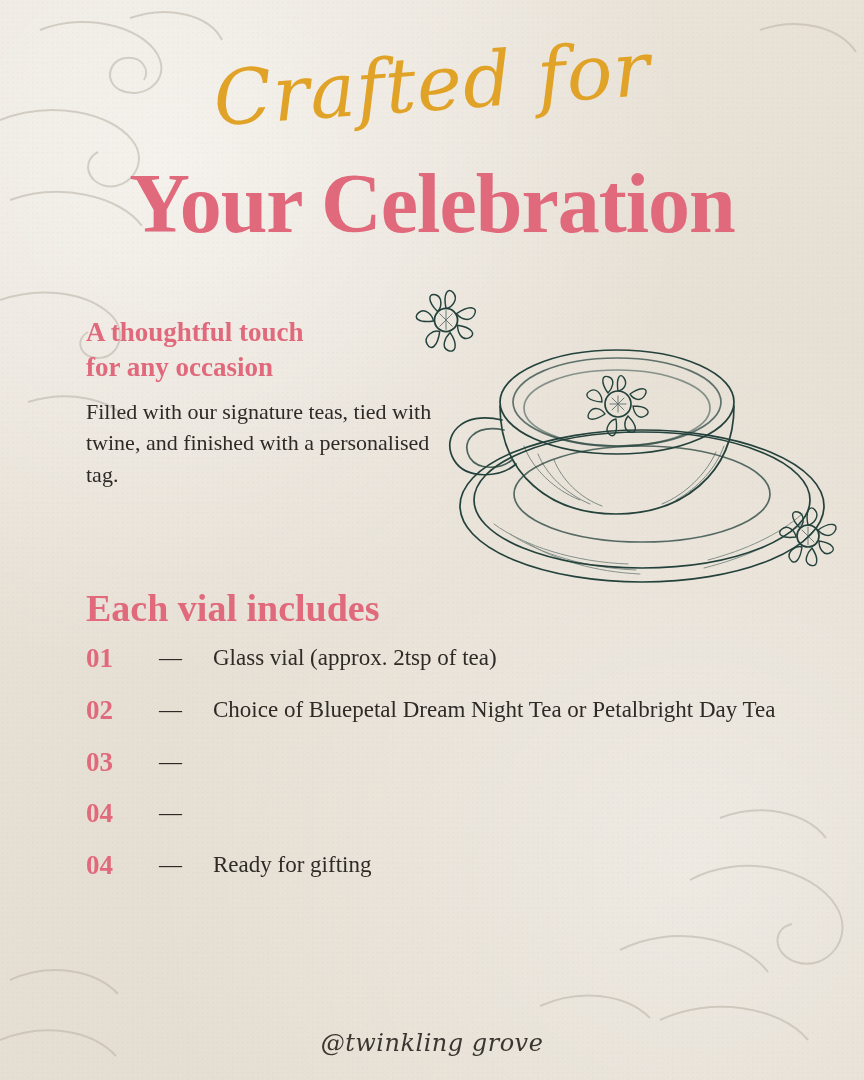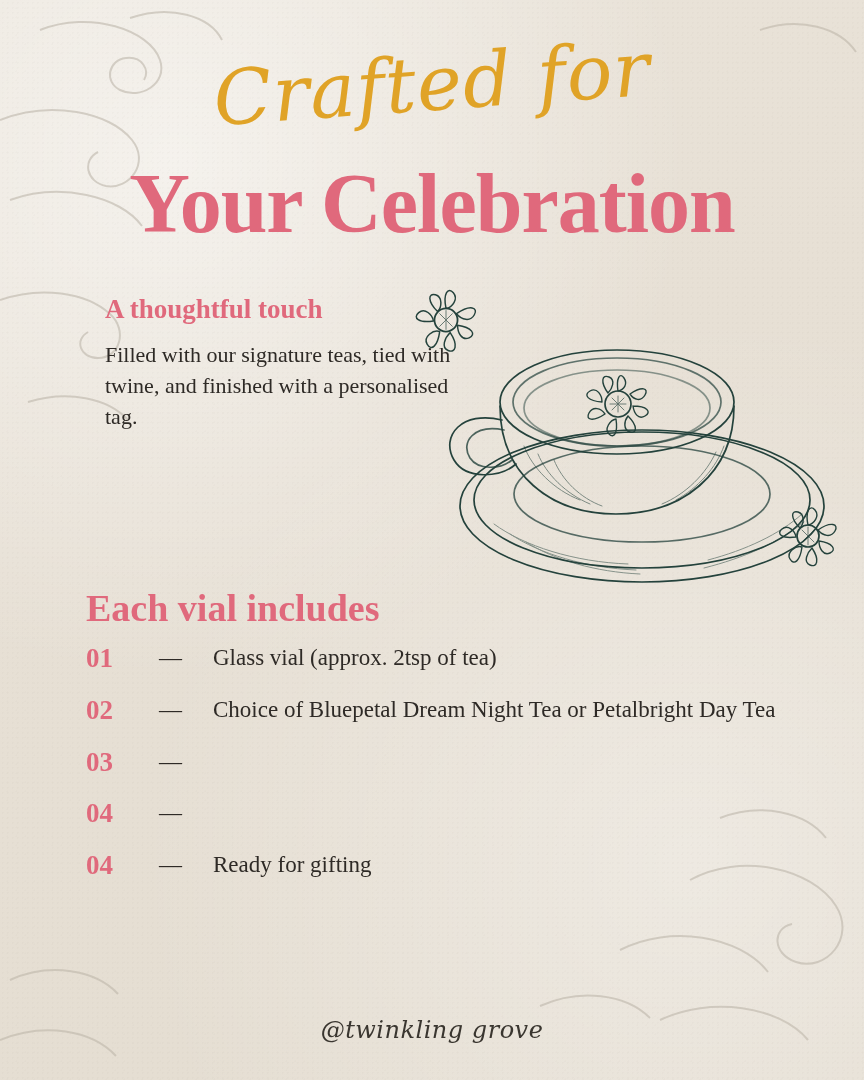--- a/index.html
+++ b/index.html
@@ -71,23 +71,22 @@
     font-size: 84px;
     line-height: 1.05;
     color: #e0697c;
     letter-spacing: -1px;
   }
 
   
   .intro {
     position: absolute;
     left: 86px;
-    top: 292px;
+    top: 315px;
     width: 350px;
-    margin-left: 19px;
   }
   .intro-heading {
     font-family: "Liberation Serif", serif;
     font-weight: bold;
     font-size: 27px;
     line-height: 1.28;
     color: #e0697c;
     margin: 0 0 12px 0;
   }
   .intro-body {
@@ -156,21 +155,21 @@
     font-size: 23px;
     line-height: 1.35;
     color: #2e2a26;
     max-width: 600px;
   }
 
   
   .handle {
     position: absolute;
     left: 0;
-    bottom: 36px;
+    bottom: 23px;
     width: 864px;
     text-align: center;
     font-family: "DejaVu Serif", serif;
     font-style: italic;
     font-size: 24px;
     color: #3a3630;
     letter-spacing: 0.5px;
   }
 </style>
 </head>
@@ -198,20 +197,21 @@
       <path d="M0,1040 C44,1022 92,1030 116,1056"></path>
     </g>
   </svg>
 
   <div class="script-title">Crafted for</div>
   <div class="main-title">Your Celebration</div>
 
   <div class="intro">
     <div class="intro-heading">
       <span>A thoughtful touch</span><br>
+      <span>for any occasion</span>
     </div>
     <p class="intro-body">Filled with our signature teas, tied with twine, and finished with a personalised tag.</p>
   </div>
 
   <div class="illustration">
     <svg viewBox="0 0 450 330">
       <g fill="none" stroke="#24423c" stroke-width="1.7" stroke-linecap="round" stroke-linejoin="round">
 
         <ellipse cx="238" cy="228" rx="182" ry="76"></ellipse>
         <ellipse cx="238" cy="222" rx="168" ry="68"></ellipse>

